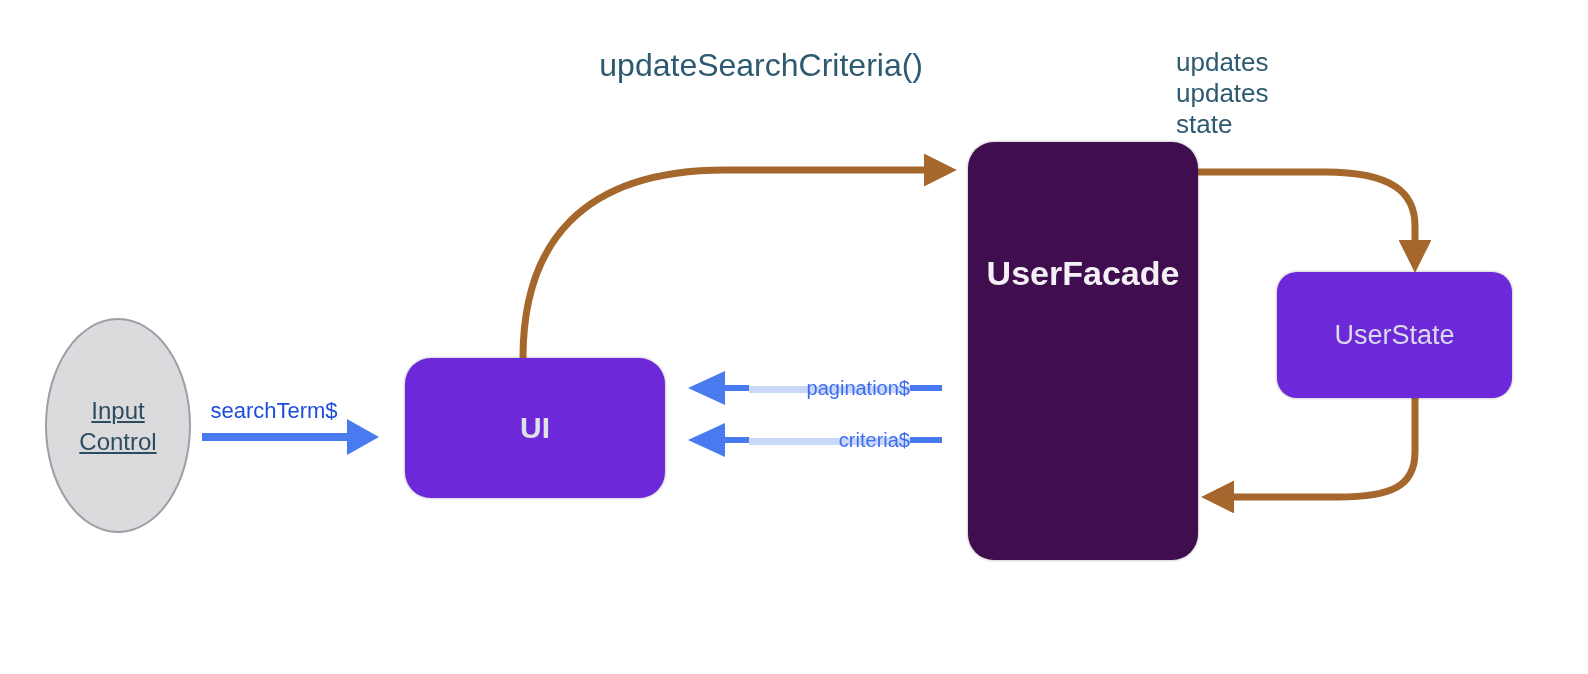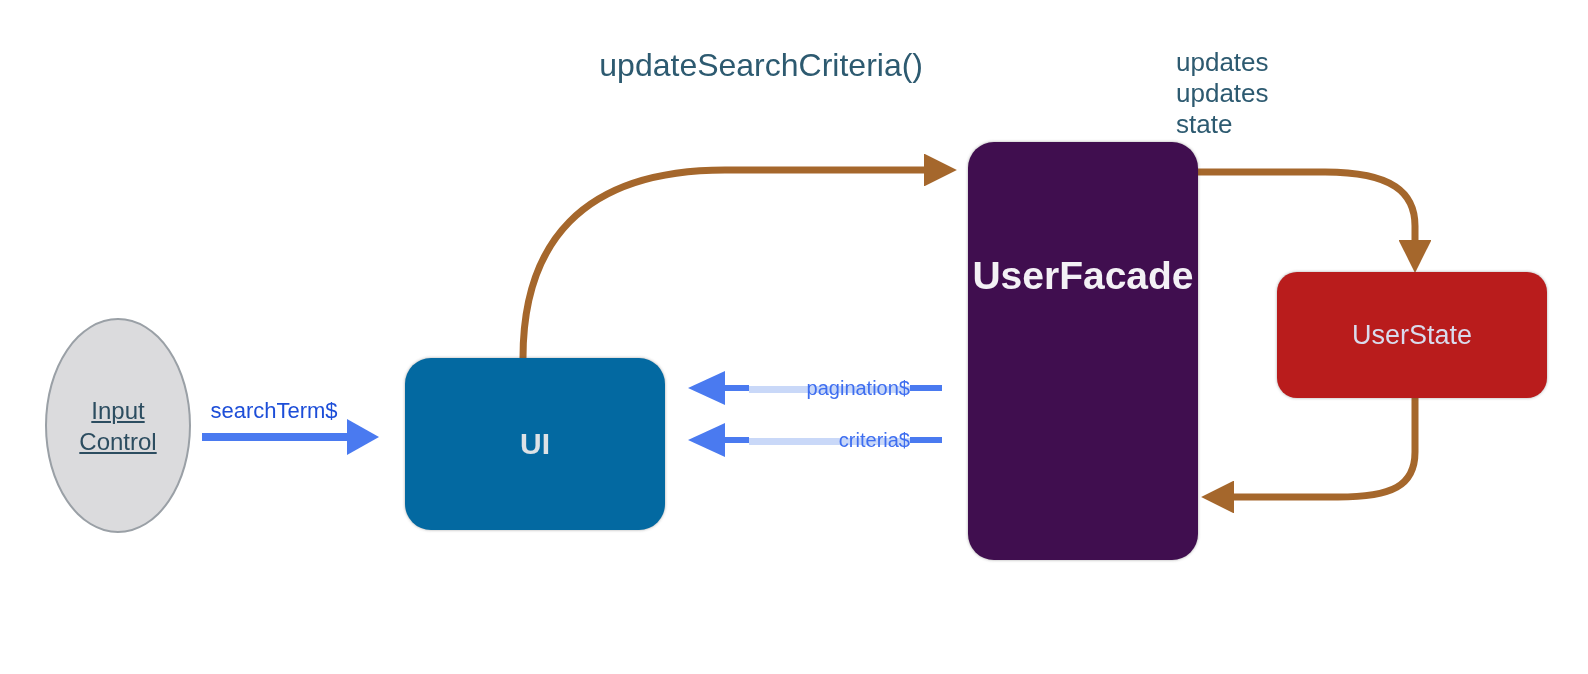--- a/index.html
+++ b/index.html
@@ -22,35 +22,35 @@
     display: flex; flex-direction: column;
     align-items: center; justify-content: center;
     color: #2c4d60; font-size: 24px; line-height: 31px; text-decoration: underline;
   }
   .box-node {
     box-sizing: border-box;
     display: flex; align-items: center; justify-content: center;
     text-align: center;
   }
   .ui-box {
-    left: 405px; top: 358px; width: 260px; height: 172px;
-    background: #0369a1; border-radius: 26px;
+    left: 405px; top: 358px; width: 260px; height: 140px;
+    background: #6d28d9; border-radius: 26px;
     color: #dde2e6; font-size: 30px; font-weight: bold;
     box-shadow: 0 0 3px rgba(60,60,60,.45);
   }
   .facade-box {
     left: 968px; top: 142px; width: 230px; height: 418px;
     background: #400e4f; border-radius: 26px;
-    color: #f3f1f5; font-size: 39px; font-weight: bold;
+    color: #f3f1f5; font-size: 34px; font-weight: bold;
     align-items: flex-start; padding-top: 112px;
     box-shadow: 0 0 3px rgba(60,60,60,.45);
   }
   .state-box {
-    left: 1277px; top: 272px; width: 270px; height: 126px;
-    background: #b91c1c; border-radius: 20px;
+    left: 1277px; top: 272px; width: 235px; height: 126px;
+    background: #6d28d9; border-radius: 20px;
     color: #d9dbec; font-size: 27px; font-weight: normal;
     box-shadow: 0 0 3px rgba(60,60,60,.45);
   }
 
   
   .annot { color: #2d5a70; }
   .facade-calls {
     left: 580px; top: 47px; width: 343px;
     text-align: right; font-size: 32px; line-height: 36px;
   }

